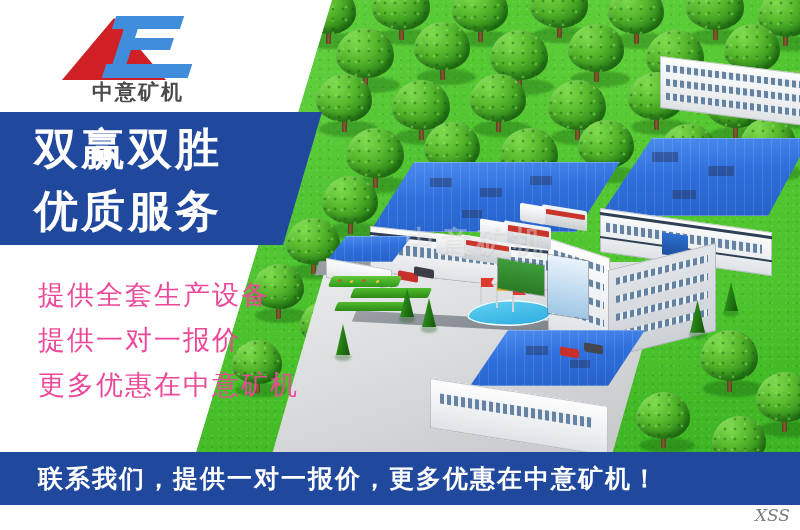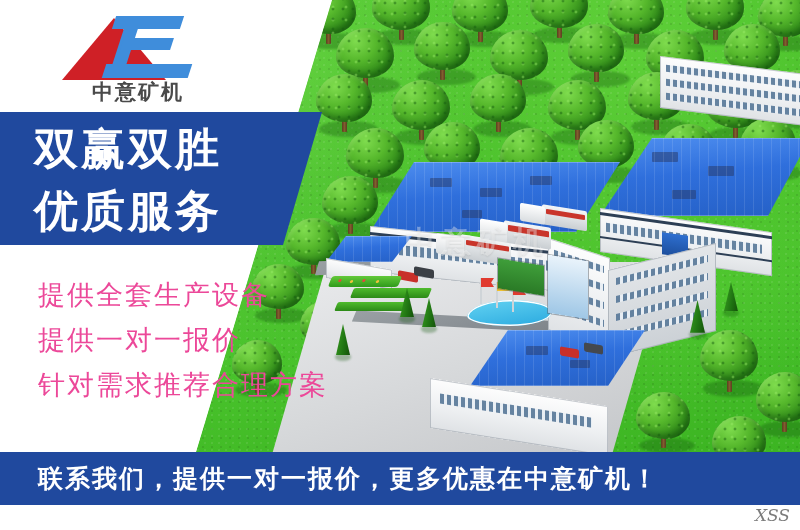--- a/index.html
+++ b/index.html
@@ -567,21 +567,21 @@
 
   <div class="blue-band"></div>
   <div class="headline">
     <div>双赢双胜</div>
     <div>优质服务</div>
   </div>
 
   <div class="bullets">
     <div class="line">提供全套生产设备</div>
     <div class="line">提供一对一报价</div>
-    <div class="line">针对需求推荐合理方案</div>
+    <div class="line">更多优惠在中意矿机</div>
   </div>
 
   <div class="bottom-banner">
     <div class="txt">联系我们，提供一对一报价，更多优惠在中意矿机！</div>
   </div>
 
   <div class="credit">XSS</div>
 
 </div>
 

